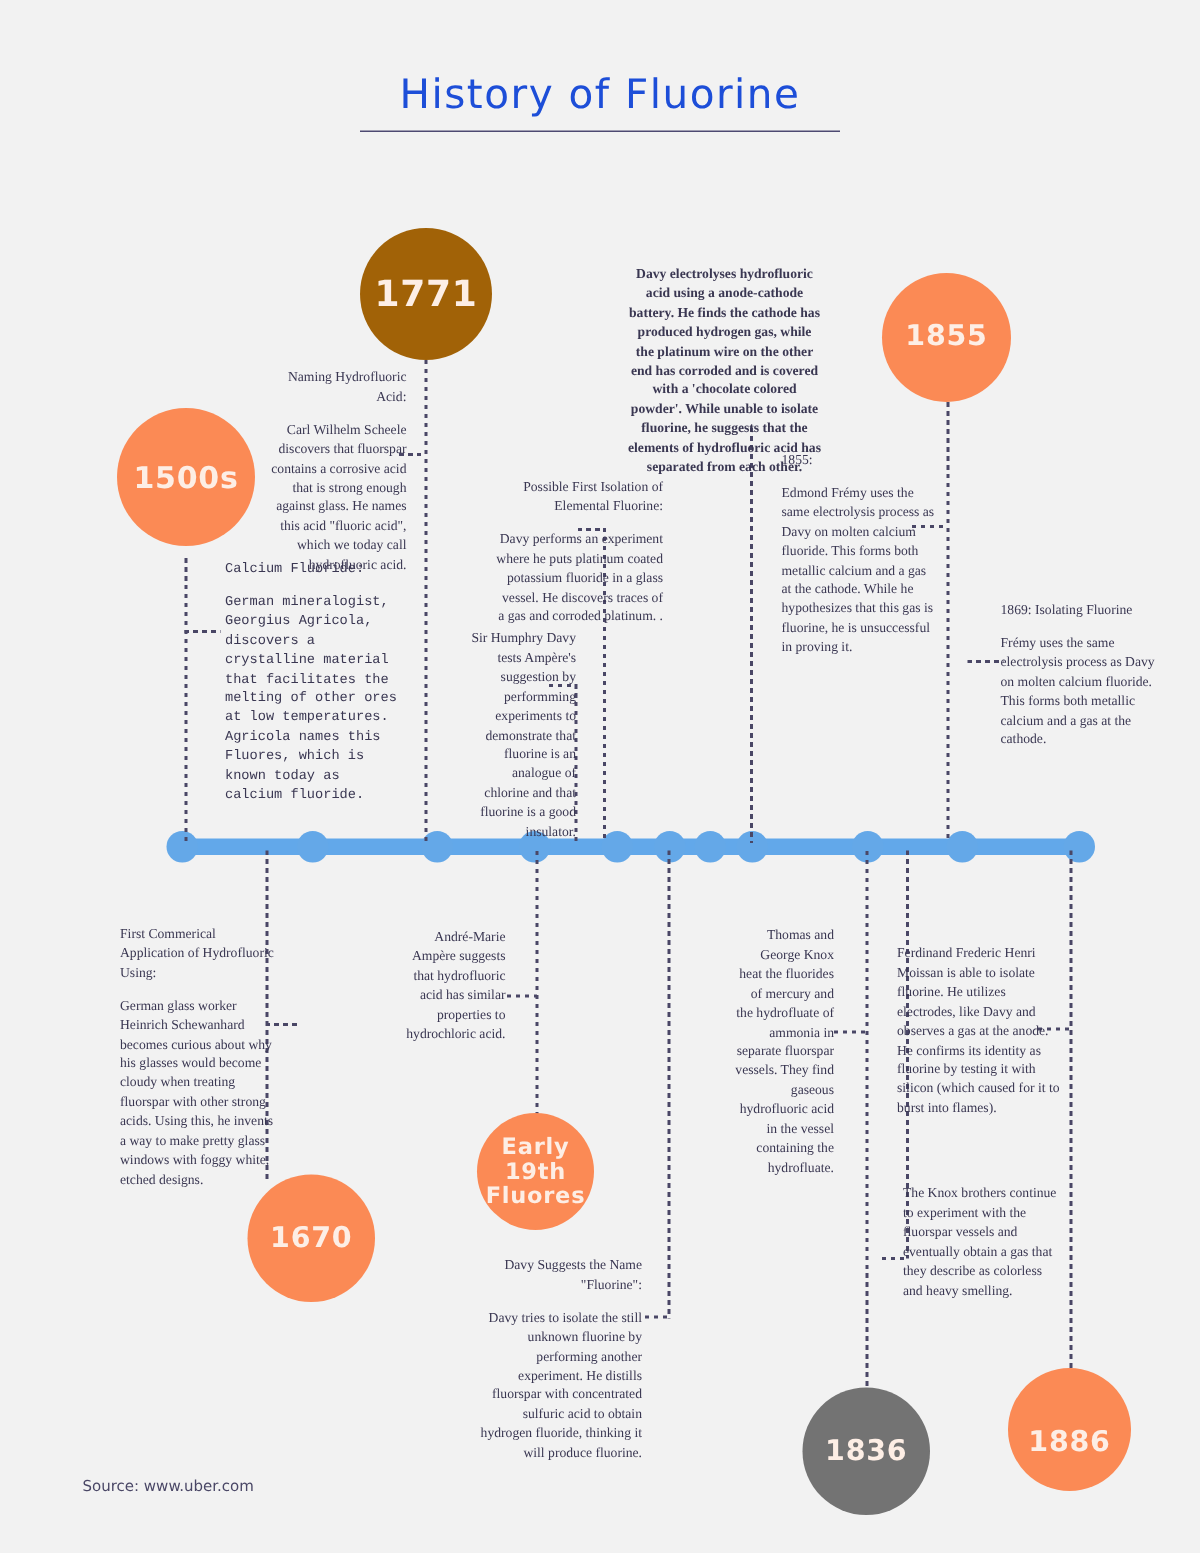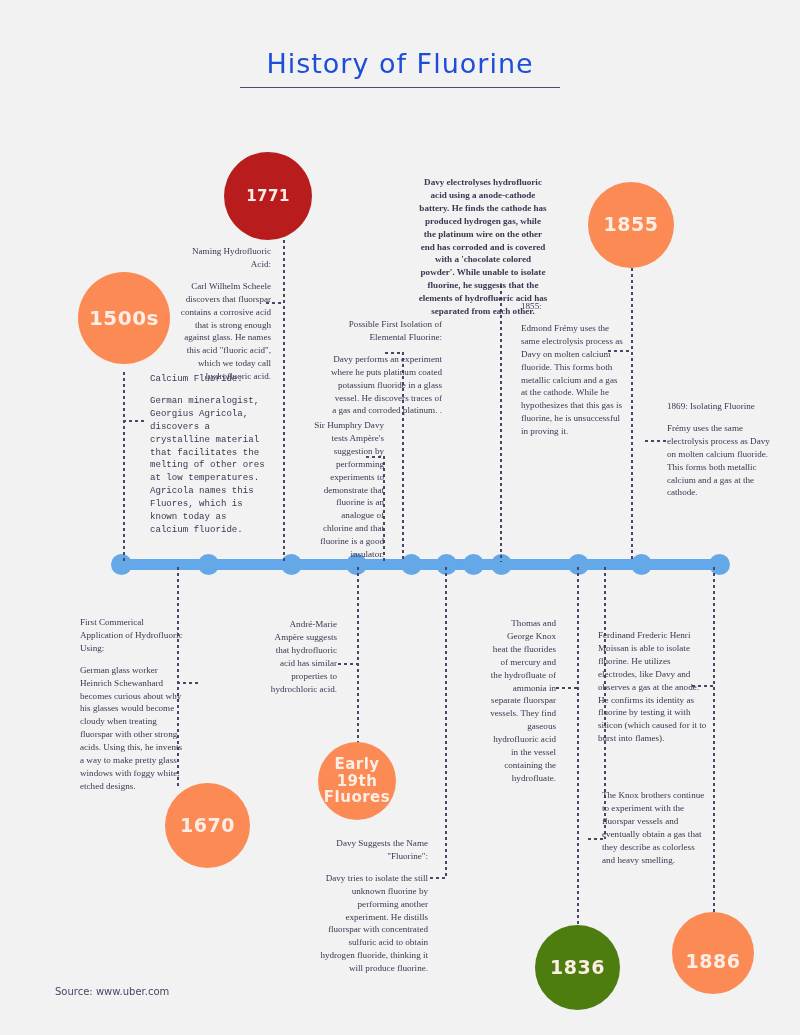--- a/index.html
+++ b/index.html
@@ -149,35 +149,35 @@
 
   <div class="vline" style="left:713px; top:567px; height:348px;"></div>
   <div class="hline" style="left:692px; top:685px; width:22px;"></div>
   <div class="hline" style="left:588px; top:838px; width:16px;"></div>
   <div class="vline" style="left:604px; top:567px; height:272px;"></div>
 
   <div id="bubbles-layer">
       <div class="bubble" style="left: 78px; top: 272px; width: 92px; height: 92px; font-size: 20px; background: rgb(251, 138, 85);">
         <span style="white-space: pre-line;">1500s</span>
       </div>
-      <div class="bubble" style="left: 224px; top: 152px; width: 88px; height: 88px; font-size: 15px; background: #b91c1c;">
+      <div class="bubble" style="left: 240px; top: 152px; width: 88px; height: 88px; font-size: 24px; background: #a16207;">
         <span style="white-space: pre-line;">1771</span>
       </div>
       <div class="bubble" style="left: 588px; top: 182px; width: 86px; height: 86px; font-size: 19px; background: rgb(251, 138, 85);">
         <span style="white-space: pre-line;">1855</span>
       </div>
       <div class="bubble" style="left: 165px; top: 783px; width: 85px; height: 85px; font-size: 19px; background: rgb(251, 138, 85);">
         <span style="white-space: pre-line;">1670</span>
       </div>
       <div class="bubble" style="left: 318px; top: 742px; width: 78px; height: 78px; font-size: 15px; background: rgb(251, 138, 85);">
         <span style="white-space: pre-line;">Early
 19th
 Fluores</span>
       </div>
-      <div class="bubble" style="left: 535px; top: 925px; width: 85px; height: 85px; font-size: 19px; background: #4d7c0f;">
+      <div class="bubble" style="left: 535px; top: 925px; width: 85px; height: 85px; font-size: 19px; background: #737373;">
         <span style="white-space: pre-line;">1836</span>
       </div>
       <div class="bubble" style="left: 672px; top: 912px; width: 82px; height: 82px; font-size: 19px; background: rgb(251, 138, 85);">
         <span style="white-space: pre-line; margin-top: 18px;">1886</span>
       </div>
     </div>
 
   <div class="tblock ta-right" style="left:175px; top:245px; width:96px;">
       <p>Naming Hydrofluoric Acid:</p>
       <p>Carl Wilhelm Scheele discovers that fluorspar contains a corrosive acid that is strong enough against glass. He names this acid "fluoric acid", which we today call hydrofluoric acid.</p>

